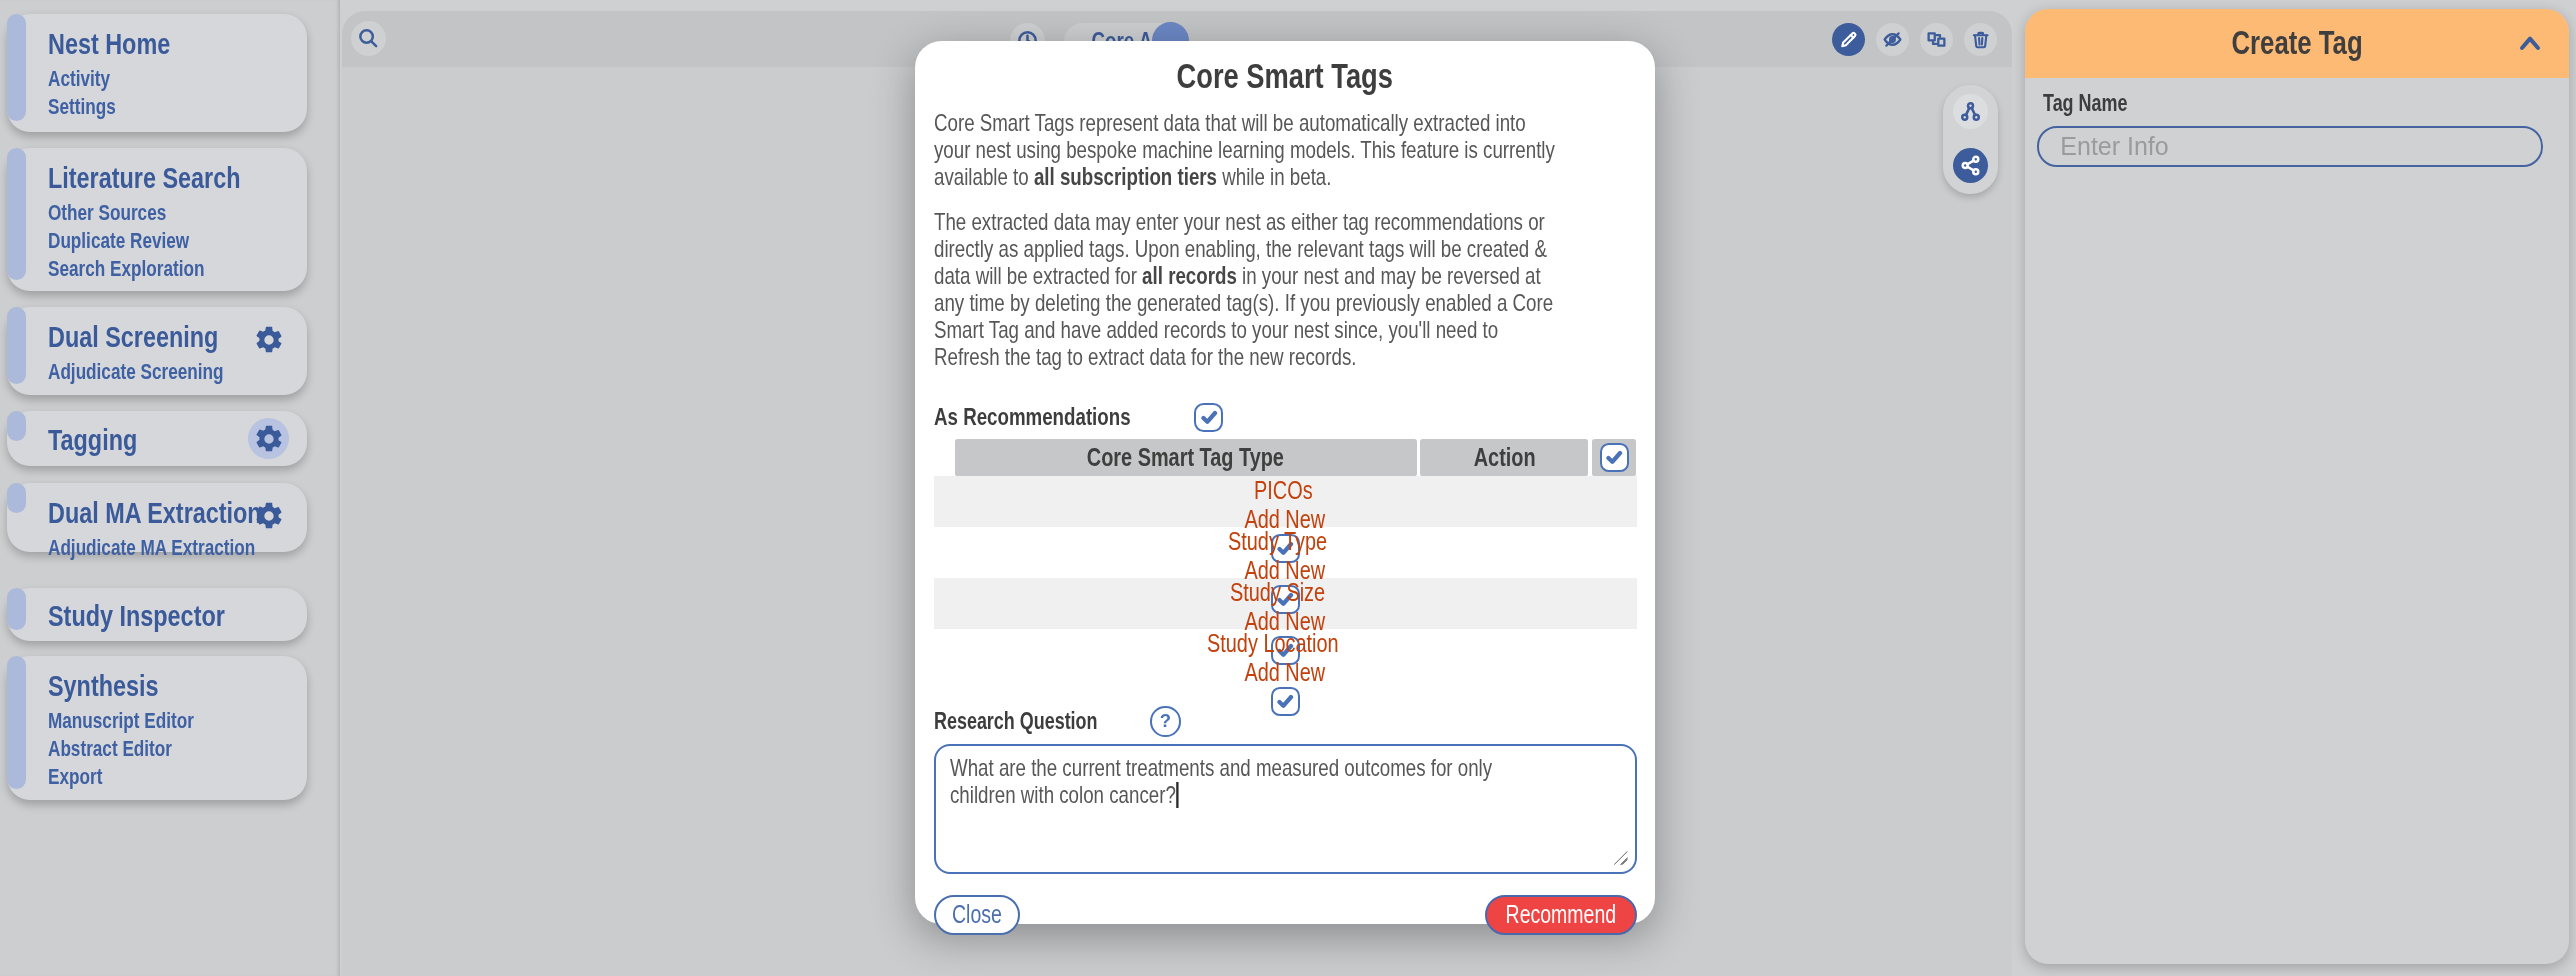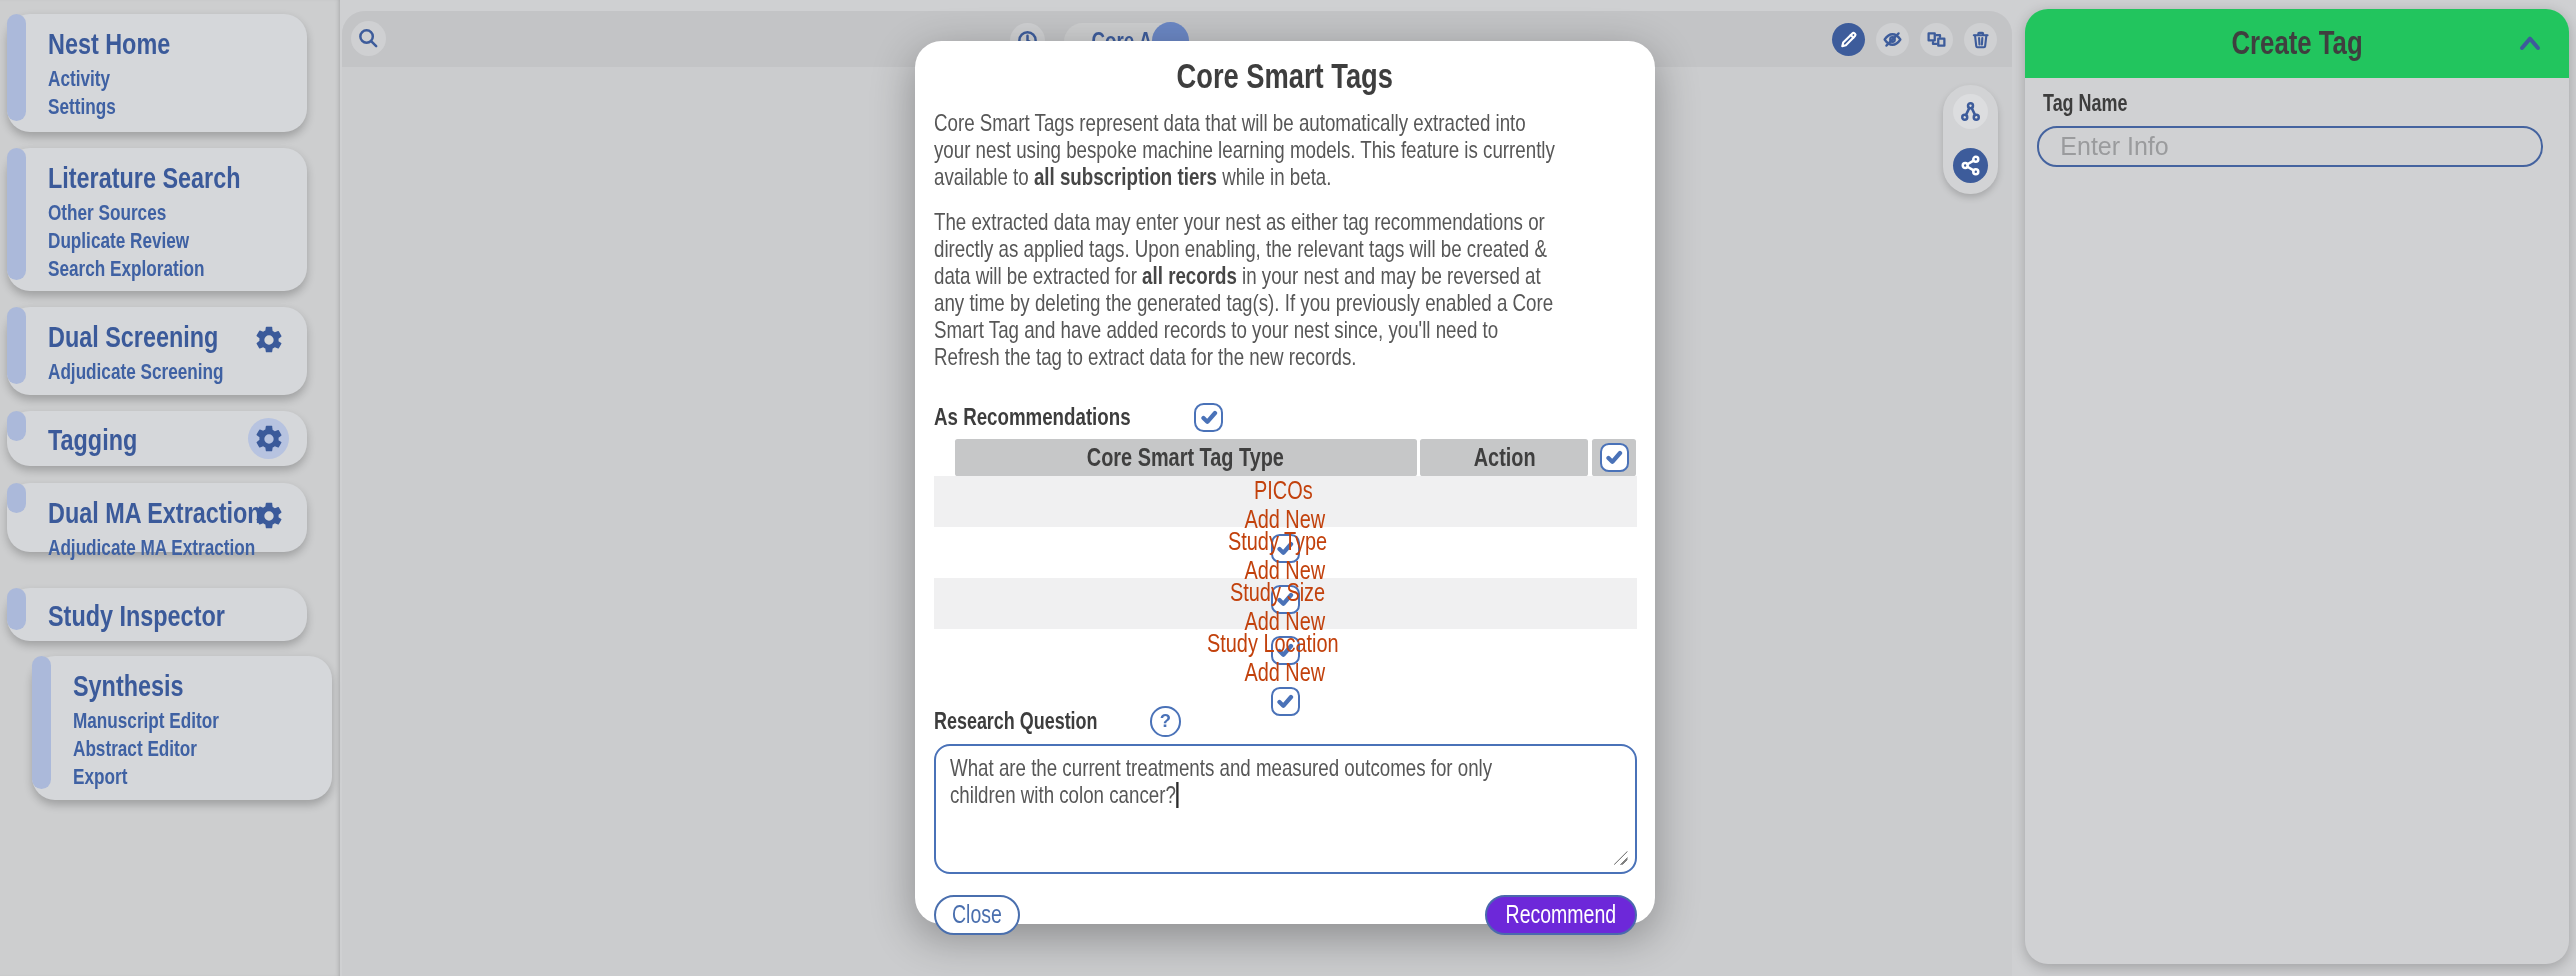--- a/index.html
+++ b/index.html
@@ -74,26 +74,26 @@
   .rqbox{position:relative;margin-top:7px;height:130px;border:2.6px solid #4a72b8;border-radius:16px;
          box-sizing:border-box;padding:8.8px 14px;color:#4f4f4f;}
   .caret{display:inline-block;width:2.2px;height:25.5px;background:#2c2c2c;vertical-align:-4.4px;margin-left:0.9px;}
   .resize{position:absolute;right:7px;bottom:7px;width:14px;height:14px;
           background:repeating-linear-gradient(135deg,transparent 0 3.5px,#808080 3.5px 5.3px);
           clip-path:polygon(100% 0,100% 100%,0 100%);}
   .btnrow{margin-top:21px;display:flex;justify-content:space-between;align-items:center;}
   .btn{height:40px;border-radius:21px;display:flex;align-items:center;justify-content:center;
        font-size:25px;box-sizing:border-box;}
   .btn.ghost{width:86px;border:2.6px solid #4a6fae;color:#4a6fae;background:#ffffff;}
-  .btn.solid{width:152px;background:#6d28d9;color:#ffffff;border:2.6px solid #4a69ad;}
+  .btn.solid{width:152px;background:#ef4444;color:#ffffff;border:2.6px solid #4a69ad;}
 
   
   .rpanel{position:absolute;left:2025px;top:8.8px;width:544px;height:955px;background:#d0d1d3;
           border-radius:23px;box-shadow:0 3.5px 12.3px rgba(0,0,0,.22);}
-  .rphead{position:relative;height:69px;background:#22c55e;border-radius:23px 23px 0 0;
+  .rphead{position:relative;height:69px;background:#fdba74;border-radius:23px 23px 0 0;
           display:flex;align-items:center;justify-content:center;}
   .rphead h1{margin:0;font-size:33px;color:#3f3f3f;}
   .chev{position:absolute;right:23px;top:19.4px;width:32px;height:32px;}
   .chev svg{stroke:#3d5c9b;stroke-width:3;fill:none;stroke-linecap:round;stroke-linejoin:round;}
   .rplabel{display:block;margin:12.3px 0 0 17.6px;font-size:23px;font-weight:bold;color:#3d3d3d;}
   .rpinput{display:block;margin:8.8px 16px 0 12.3px;width:506px;height:41px;box-sizing:border-box;
            border:2.6px solid #44639f;border-radius:20px;background:transparent;padding:0 21px;
            font-family:inherit;font-size:25px;color:#4f4f4f;outline:none;}
   .rpinput::placeholder{color:#9a9b9d;}
 </style>
@@ -149,21 +149,21 @@
             <path d="M19.14 12.94a7 7 0 0 0 .06-.94 7 7 0 0 0-.06-.94l2.03-1.58a.5.5 0 0 0 .12-.64l-1.92-3.32a.5.5 0 0 0-.61-.22l-2.39.96a7.3 7.3 0 0 0-1.62-.94l-.36-2.54A.5.5 0 0 0 13.9 2h-3.8a.5.5 0 0 0-.49.42l-.36 2.54a7.3 7.3 0 0 0-1.62.94l-2.39-.96a.5.5 0 0 0-.61.22L2.71 8.48a.5.5 0 0 0 .12.64l2.03 1.58a7 7 0 0 0 0 1.88l-2.03 1.58a.5.5 0 0 0-.12.64l1.92 3.32c.14.24.42.34.61.22l2.39-.96c.5.38 1.03.7 1.62.94l.36 2.54c.05.24.25.42.49.42h3.8c.24 0 .44-.18.49-.42l.36-2.54a7.3 7.3 0 0 0 1.62-.94l2.39.96c.19.12.47.02.61-.22l1.92-3.32a.5.5 0 0 0-.12-.64zM12 15.5A3.5 3.5 0 1 1 15.5 12 3.5 3.5 0 0 1 12 15.5z"></path>
           </svg>
       </div>
     </div>
 
     <div class="card" style="top:588px;height:53px;padding-top:8px;">
       <div class="accent full"></div>
       <h2><span class="cx">Study Inspector</span></h2>
     </div>
 
-    <div class="card" style="top:656px;height:144px;margin-left:25px;">
+    <div class="card" style="top:656px;height:144px;">
       <div class="accent full"></div>
       <h2><span class="cx">Synthesis</span></h2>
       <span class="sub"><span class="cx">Manuscript Editor</span></span>
       <span class="sub"><span class="cx">Abstract Editor</span></span>
       <span class="sub"><span class="cx">Export</span></span>
     </div>
   </div>
 
   <div class="main">
     <div class="mainbar">

